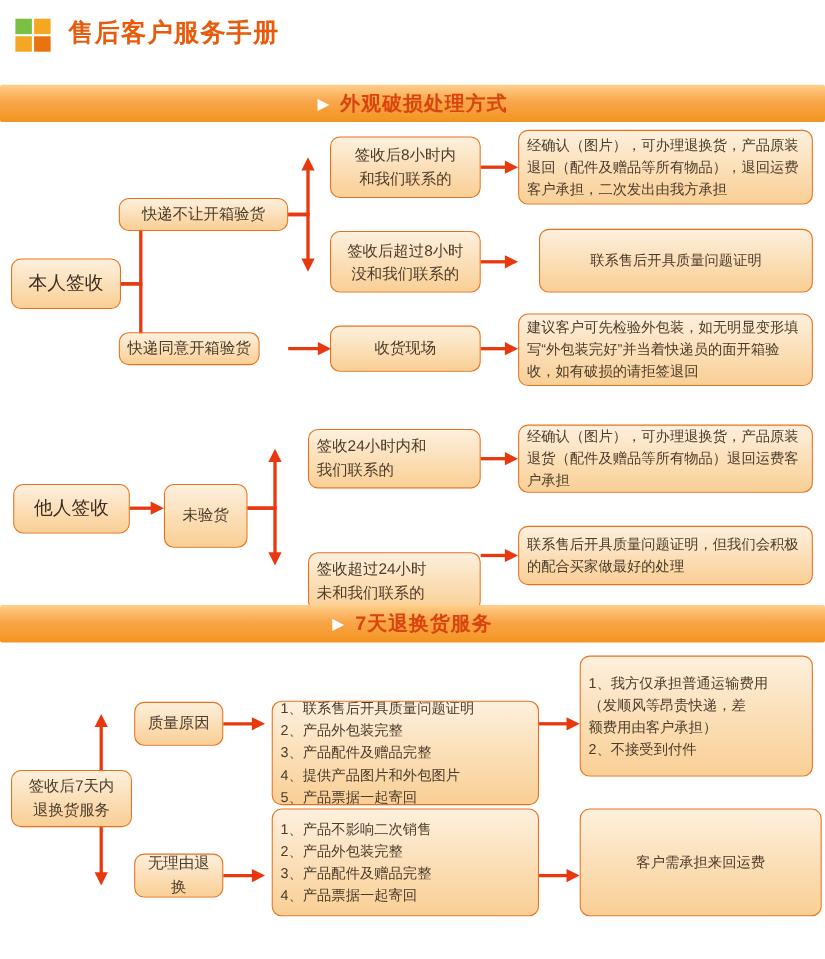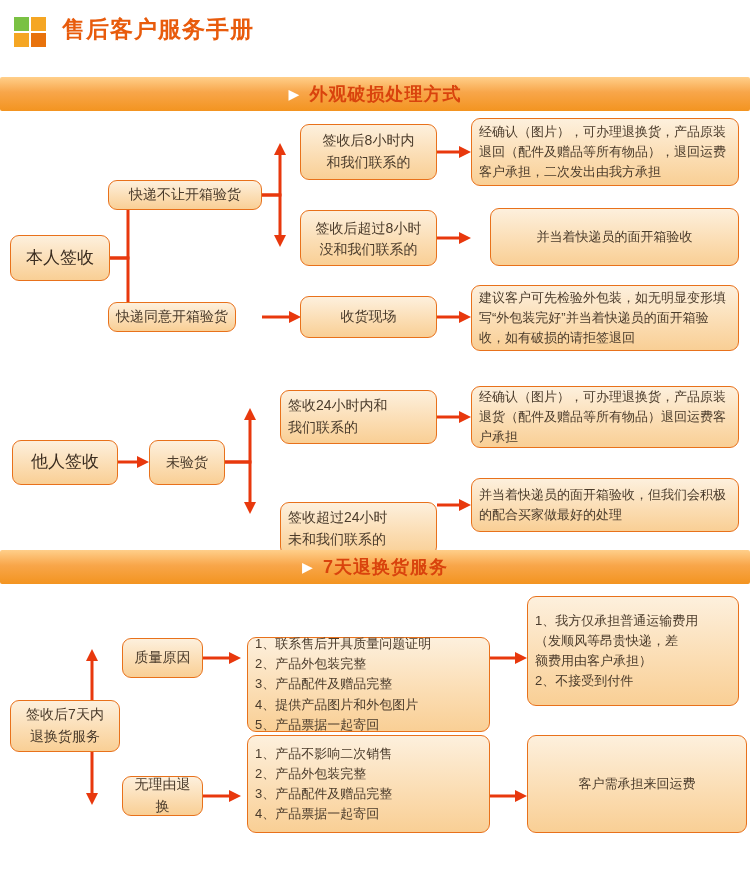--- a/index.html
+++ b/index.html
@@ -201,51 +201,51 @@
 
 <div class="box med-label" style="left:300px;top:296px;width:137px;height:42px;">
   <span class="txt">收货现场</span>
 </div>
 
 <div class="box left-text" style="left:471px;top:118px;width:268px;height:68px;">
   <span class="txt">经确认（图片），可办理退换货，产品原装退回（配件及赠品等所有物品），退回运费客户承担，二次发出由我方承担</span>
 </div>
 
 <div class="box" style="left:490px;top:208px;width:249px;height:58px;">
-  <span class="txt">并当着快递员的面开箱验收</span>
+  <span class="txt">联系售后开具质量问题证明</span>
 </div>
 
 <div class="box left-text" style="left:471px;top:285px;width:268px;height:66px;">
   <span class="txt">建议客户可先检验外包装，如无明显变形填写“外包装完好”并当着快递员的面开箱验收，如有破损的请拒签退回</span>
 </div>
 
 <div class="box big-label" style="left:12px;top:440px;width:106px;height:45px;">
   <span class="txt">他人签收</span>
 </div>
 
-<div class="box med-label" style="left:149px;top:440px;width:76px;height:45px;">
+<div class="box med-label" style="left:149px;top:440px;width:76px;height:58px;">
   <span class="txt">未验货</span>
 </div>
 
 <div class="box med-label left-text" style="left:280px;top:390px;width:157px;height:54px;">
   <span class="txt">签收24小时内和
 我们联系的</span>
 </div>
 
 <div class="box med-label left-text" style="left:280px;top:478px;width:157px;height:54px;margin-top:24px;">
   <span class="txt">签收超过24小时
 未和我们联系的</span>
 </div>
 
 <div class="box left-text" style="left:471px;top:386px;width:268px;height:62px;">
   <span class="txt">经确认（图片），可办理退换货，产品原装退货（配件及赠品等所有物品）退回运费客户承担</span>
 </div>
 
 <div class="box left-text" style="left:471px;top:478px;width:268px;height:54px;">
-  <span class="txt">并当着快递员的面开箱验收，但我们会积极的配合买家做最好的处理</span>
+  <span class="txt">联系售后开具质量问题证明，但我们会积极的配合买家做最好的处理</span>
 </div>
 
 <div class="section-bar" style="top:550px;">
   <div class="bar-inner">
     <span class="section-arrow">▶</span>
     <span class="section-title">7天退换货服务</span>
   </div>
 </div>
 
 <div class="conn" style="left:0;top:560px;width:750px;height:312px;">

